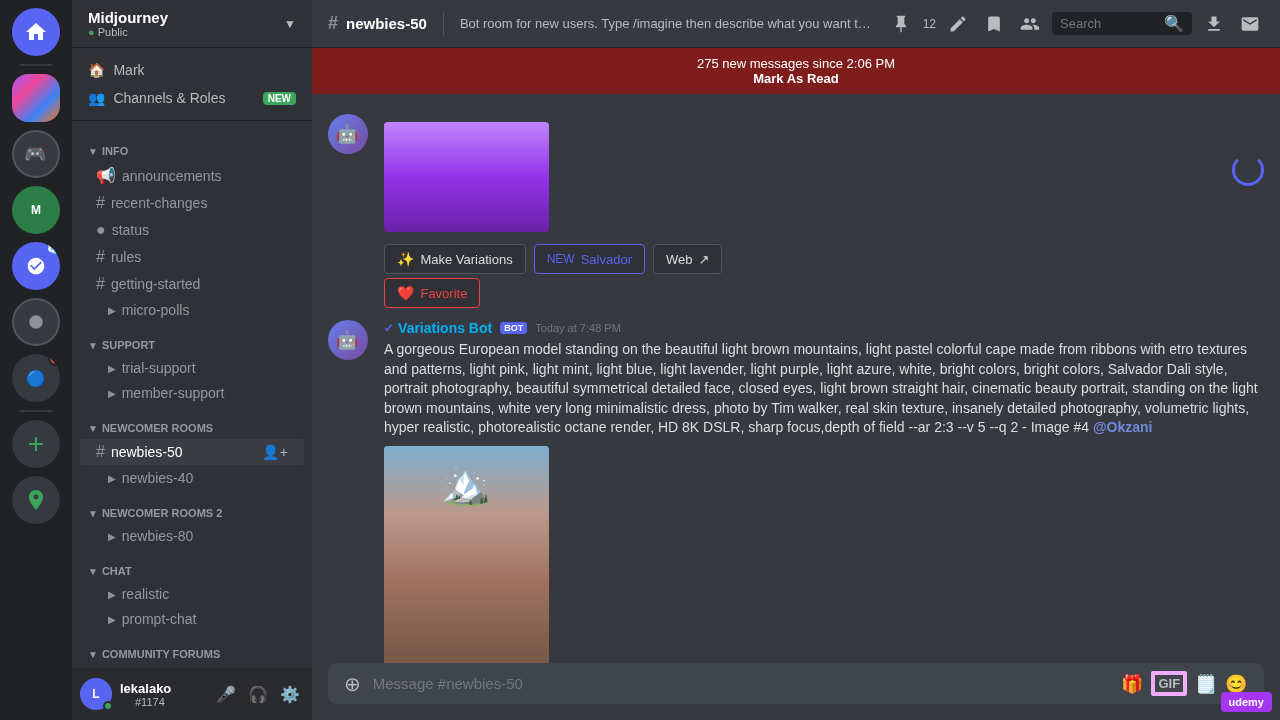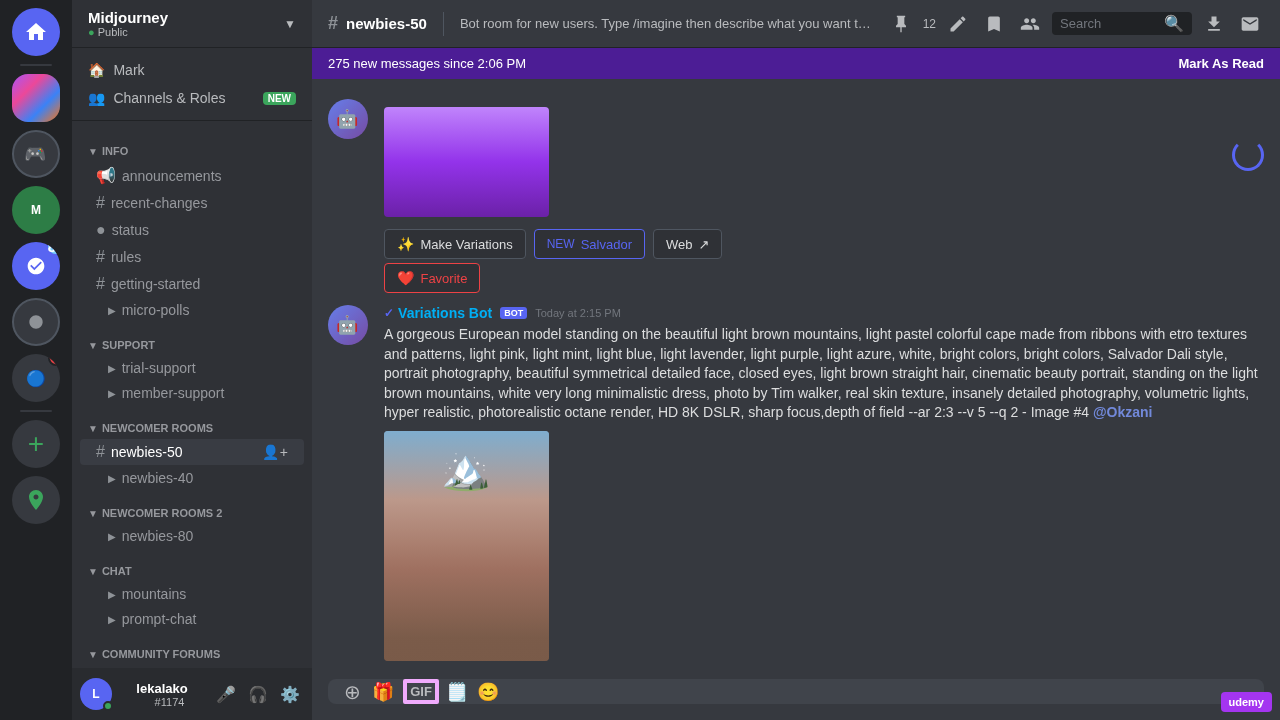--- a/index.html
+++ b/index.html
@@ -145,21 +145,21 @@
     .user-avatar .status-dot {
       position: absolute;
       bottom: -1px;
       right: -1px;
       width: 10px;
       height: 10px;
       border-radius: 50%;
       background: #3ba55c;
       border: 2px solid #292b2f;
     }
-    .user-info { flex: 1; min-width: 0; text-align: center; }
+    .user-info { flex: 1; min-width: 0; }
     .user-name { font-size: 13px; font-weight: 600; color: #fff; }
     .user-tag { font-size: 11px; color: #b9bbbe; margin-left: 15px; }
     .user-controls { display: flex; gap: 4px; }
     .user-ctrl-btn { width: 28px; height: 28px; border-radius: 4px; display: flex; align-items: center; justify-content: center; cursor: pointer; color: #b9bbbe; font-size: 16px; }
 
     
     .main-area {
       flex: 1;
       display: flex;
       flex-direction: column;
@@ -197,28 +197,29 @@
       border: none;
       outline: none;
       color: #dcddde;
       font-size: 13px;
       width: 100%;
     }
     .topbar-search input::placeholder { color: #72767d; }
 
     
     .new-messages-banner {
-      background: #4c1d95;
+      background: #7f1d1d;
       color: #fff;
       font-size: 13px;
       padding: 8px 16px;
       display: flex;
       align-items: center;
       justify-content: space-between;
       flex-shrink: 0;
+      flex-direction: column;
     }
     .mark-as-read {
       background: none;
       border: none;
       color: #fff;
       font-size: 13px;
       cursor: pointer;
       font-weight: 600;
     }
 
@@ -486,21 +487,21 @@
       <span class="ch-prefix" style="font-size:10px;">▶</span>
       <span>newbies-80</span>
     </div>
 
     <div class="section-label">
       <span class="arrow">▼</span>
       <span>CHAT</span>
     </div>
     <div class="channel-item" style="padding-left:28px;">
       <span class="ch-prefix" style="font-size:10px;">▶</span>
-      <span>mountains</span>
+      <span>realistic</span>
     </div>
     <div class="channel-item" style="padding-left:28px;">
       <span class="ch-prefix" style="font-size:10px;">▶</span>
       <span>prompt-chat</span>
     </div>
 
     <div class="section-label">
       <span class="arrow">▼</span>
       <span>COMMUNITY FORUMS</span>
     </div>
@@ -637,21 +638,21 @@
         <div class="mj-bot-avatar">🤖</div>
       </div>
       <div class="msg-content">
         <div class="msg-header">
 
           <span style="color:#00aff4; font-size:14px; font-weight:600; display:flex; align-items:center; gap:4px;">
             <span style="color:#5865f2; font-size:12px;">✓</span>
             <span>Variations Bot</span>
           </span>
           <span class="bot-badge">BOT</span>
-          <span class="msg-timestamp">Today at 2:15 PM</span>
+          <span class="msg-timestamp">Today at 7:48 PM</span>
         </div>
         <div class="msg-text">
           <span>A gorgeous European model standing on the beautiful light brown mountains, light pastel colorful cape made from ribbons with etro textures and patterns, light pink, light mint, light blue, light lavender, light purple, light azure, white, bright colors, bright colors, Salvador Dali style, portrait photography, beautiful symmetrical detailed face, closed eyes, light brown straight hair, cinematic beauty portrait, standing on the light brown mountains, white very long minimalistic dress, photo by Tim walker, real skin texture, insanely detailed photography, volumetric lights, hyper realistic, photorealistic octane render, HD 8K DSLR, sharp focus,depth of field --ar 2:3 --v 5 --q 2 - Image #4</span>
           <span class="msg-mention"> @Okzani</span>
         </div>
         
         <div class="chat-image-wrap">
           <div class="image-placeholder-2" style="display:flex; align-items:flex-start; justify-content:center; padding-top:20px; font-size:60px; overflow:hidden; position:relative;">
             <div style="position:absolute; top:0; left:0; right:0; bottom:0; background: linear-gradient(180deg, #7fafd0 0%, #c19a8a 30%, #a07060 60%, #7b5c4a 90%); opacity:0.9;"></div>
             <div style="position:absolute; top:15px; left:50%; transform:translateX(-50%); font-size:40px; z-index:1; filter:grayscale(0.3);">🏔️</div>
@@ -662,20 +663,21 @@
         
       </div>
     </div>
 
     <div style="height:20px;"></div>
   </div>
 
   <div class="message-input-area">
     <div class="message-input-wrap">
       <span class="input-icon">⊕</span>
+      <input class="message-input" type="text" placeholder="Message #newbies-50" style="">
       <div class="input-right-icons">
         <span class="input-right-icon">🎁</span>
         <span class="input-right-icon" style="font-size:13px; font-weight:700; color:#b9bbbe; border:4px solid #f0abfc; padding:1px 3px; border-radius:2px;">GIF</span>
         <span class="input-right-icon">🗒️</span>
         <span class="input-right-icon">😊</span>
       </div>
     </div>
 
     <div style="position:fixed; bottom:8px; right:8px; background:#a435f0; color:#fff; font-size:11px; font-weight:700; padding:4px 8px; border-radius:4px;">udemy</div>
   </div>

